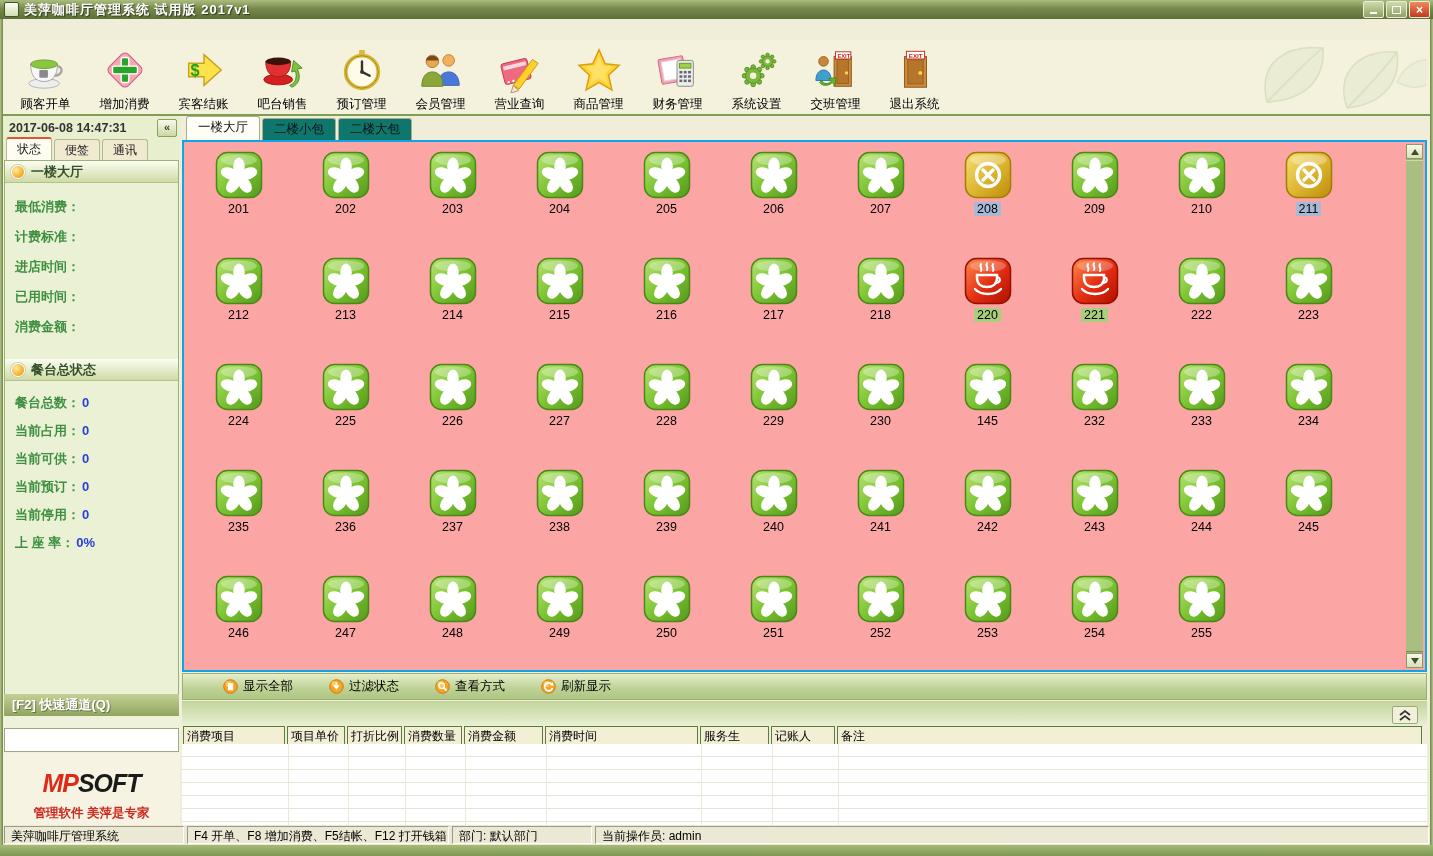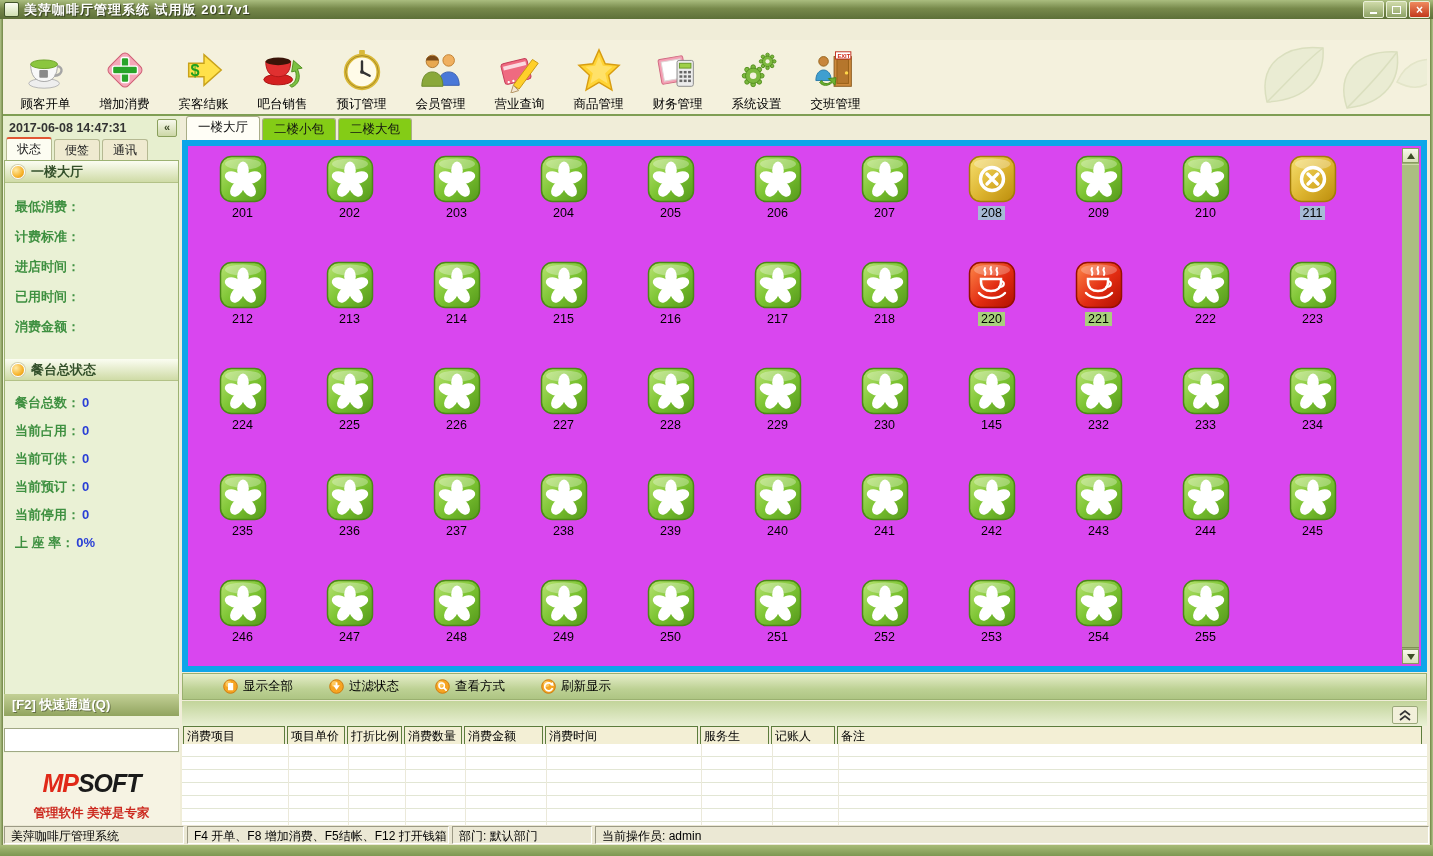--- a/index.html
+++ b/index.html
@@ -60,24 +60,24 @@
     text-shadow:1px 1px 0 rgba(0,0,0,.35);box-sizing:border-box;}
   .quick-input{position:absolute;left:1px;top:612px;width:175px;height:24px;border:1px solid #a0a884;background:#fff;box-sizing:border-box;}
   .logo-area{position:absolute;left:0;right:0;top:637px;bottom:0;background:#f6f3e3;text-align:center;}
   .mpsoft{margin-top:16px;font-size:25px;font-weight:bold;font-style:italic;letter-spacing:-1px;}
   .mp{color:#e02818;}.soft{color:#1a1a1a;}
   .slogan{margin-top:7px;color:#cc2a20;font-size:12.5px;font-weight:bold;}
 
   
   .main{position:absolute;left:180px;right:3px;top:116px;height:729px;z-index:20;}
   .main-tabs{height:24px;display:flex;align-items:flex-end;gap:2px;padding-left:6px;background:#f0edd8;}
-  .mtab{padding:2px 11px;font-size:12.5px;background:#84cc16;border:1px solid #a9ad88;border-bottom:none;
+  .mtab{padding:2px 11px;font-size:12.5px;background:#0f766e;border:1px solid #a9ad88;border-bottom:none;
     border-radius:3px 3px 0 0;color:#111;cursor:pointer;}
   .mtab.active{background:#fffef6;padding-bottom:4px;}
-  .grid-panel{position:absolute;left:2px;top:24px;width:1245px;height:532px;background:#d946ef;border:6px solid #0ea5e9;box-sizing:border-box;}
+  .grid-panel{position:absolute;left:2px;top:24px;width:1245px;height:532px;background:#fca5a5;border:2px solid #0ea5e9;box-sizing:border-box;}
   .grid{position:absolute;left:1px;top:1px;display:grid;grid-template-columns:repeat(11,107px);grid-auto-rows:106px;}
   .cell{display:flex;flex-direction:column;align-items:center;padding-top:8px;cursor:pointer;box-sizing:border-box;}
   .cell svg{display:none;}
   .cell.free svg.ic-free{display:block;}
   .cell.stopped svg.ic-stopped{display:block;}
   .cell.occupied svg.ic-occupied{display:block;}
   .tnum{margin-top:3px;font-size:12.5px;color:#000;padding:0 3px;}
   .cell.stopped .tnum{background:#a6bad6;}
   .cell.occupied .tnum{background:#a9cf7d;}
   .vscroll{position:absolute;right:2px;top:2px;bottom:2px;width:17px;background:#9db173;}
@@ -325,20 +325,32 @@
             <circle cx="35" cy="27" r="1.8" fill="#ffd84a"></circle>
             <rect x="23.5" y="5" width="16" height="7.5" fill="#fff" stroke="#c03020"></rect>
             <text x="25.5" y="11" font-size="6" font-weight="bold" fill="#d02818">EXIT</text>
             <circle cx="11" cy="15" r="5" fill="#c8863c" stroke="#96641e"></circle>
             <path d="M3 35c0-7 3.5-11 8-11s8 4 8 11z" fill="#3f9fd0" stroke="#2a7aa8"></path>
             <path d="M7 37c3 4 9 4 13 0l3 3 1-8-8 1 3 3c-3 3-8 3-10-1z" fill="#6ab030" stroke="#4a8818"></path>
           </svg>
       </span>
       <span class="tool-label">交班管理</span>
     </div>
+    <div class="tool">
+      <span class="ticn">
+        <svg width="46" height="46" viewBox="0 0 48 48">
+            <rect x="13" y="10" width="23" height="32" fill="#cd8a3c" stroke="#8a5a1e"></rect>
+            <rect x="16.5" y="13.5" width="16" height="25" fill="#b5762c" stroke="#996018"></rect>
+            <circle cx="29.5" cy="27" r="2" fill="#ffd84a"></circle>
+            <rect x="15" y="4.5" width="19" height="8" fill="#fff" stroke="#c03020"></rect>
+            <text x="17.5" y="11" font-size="6.5" font-weight="bold" fill="#d02818">EXIT</text>
+          </svg>
+      </span>
+      <span class="tool-label">退出系统</span>
+    </div>
     <svg class="leafdeco" width="460" height="72" viewBox="0 0 460 72">
       <g fill="#e2e8cc" stroke="#c6d1a6" stroke-width="1.5">
         <path d="M300 60C290 20 320 2 356 6c2 30-16 52-56 54z"></path>
           <path d="M300 60C330 30 340 18 356 6" fill="none"></path>
         <path d="M380 66C368 30 392 8 430 10c4 28-12 52-50 56z"></path>
           <path d="M380 66C406 40 418 26 430 10" fill="none"></path>
         <path d="M430 40c10-22 30-26 44-20-4 22-22 32-44 20z" opacity=".7"></path>
       </g>
     </svg>
   </div>

